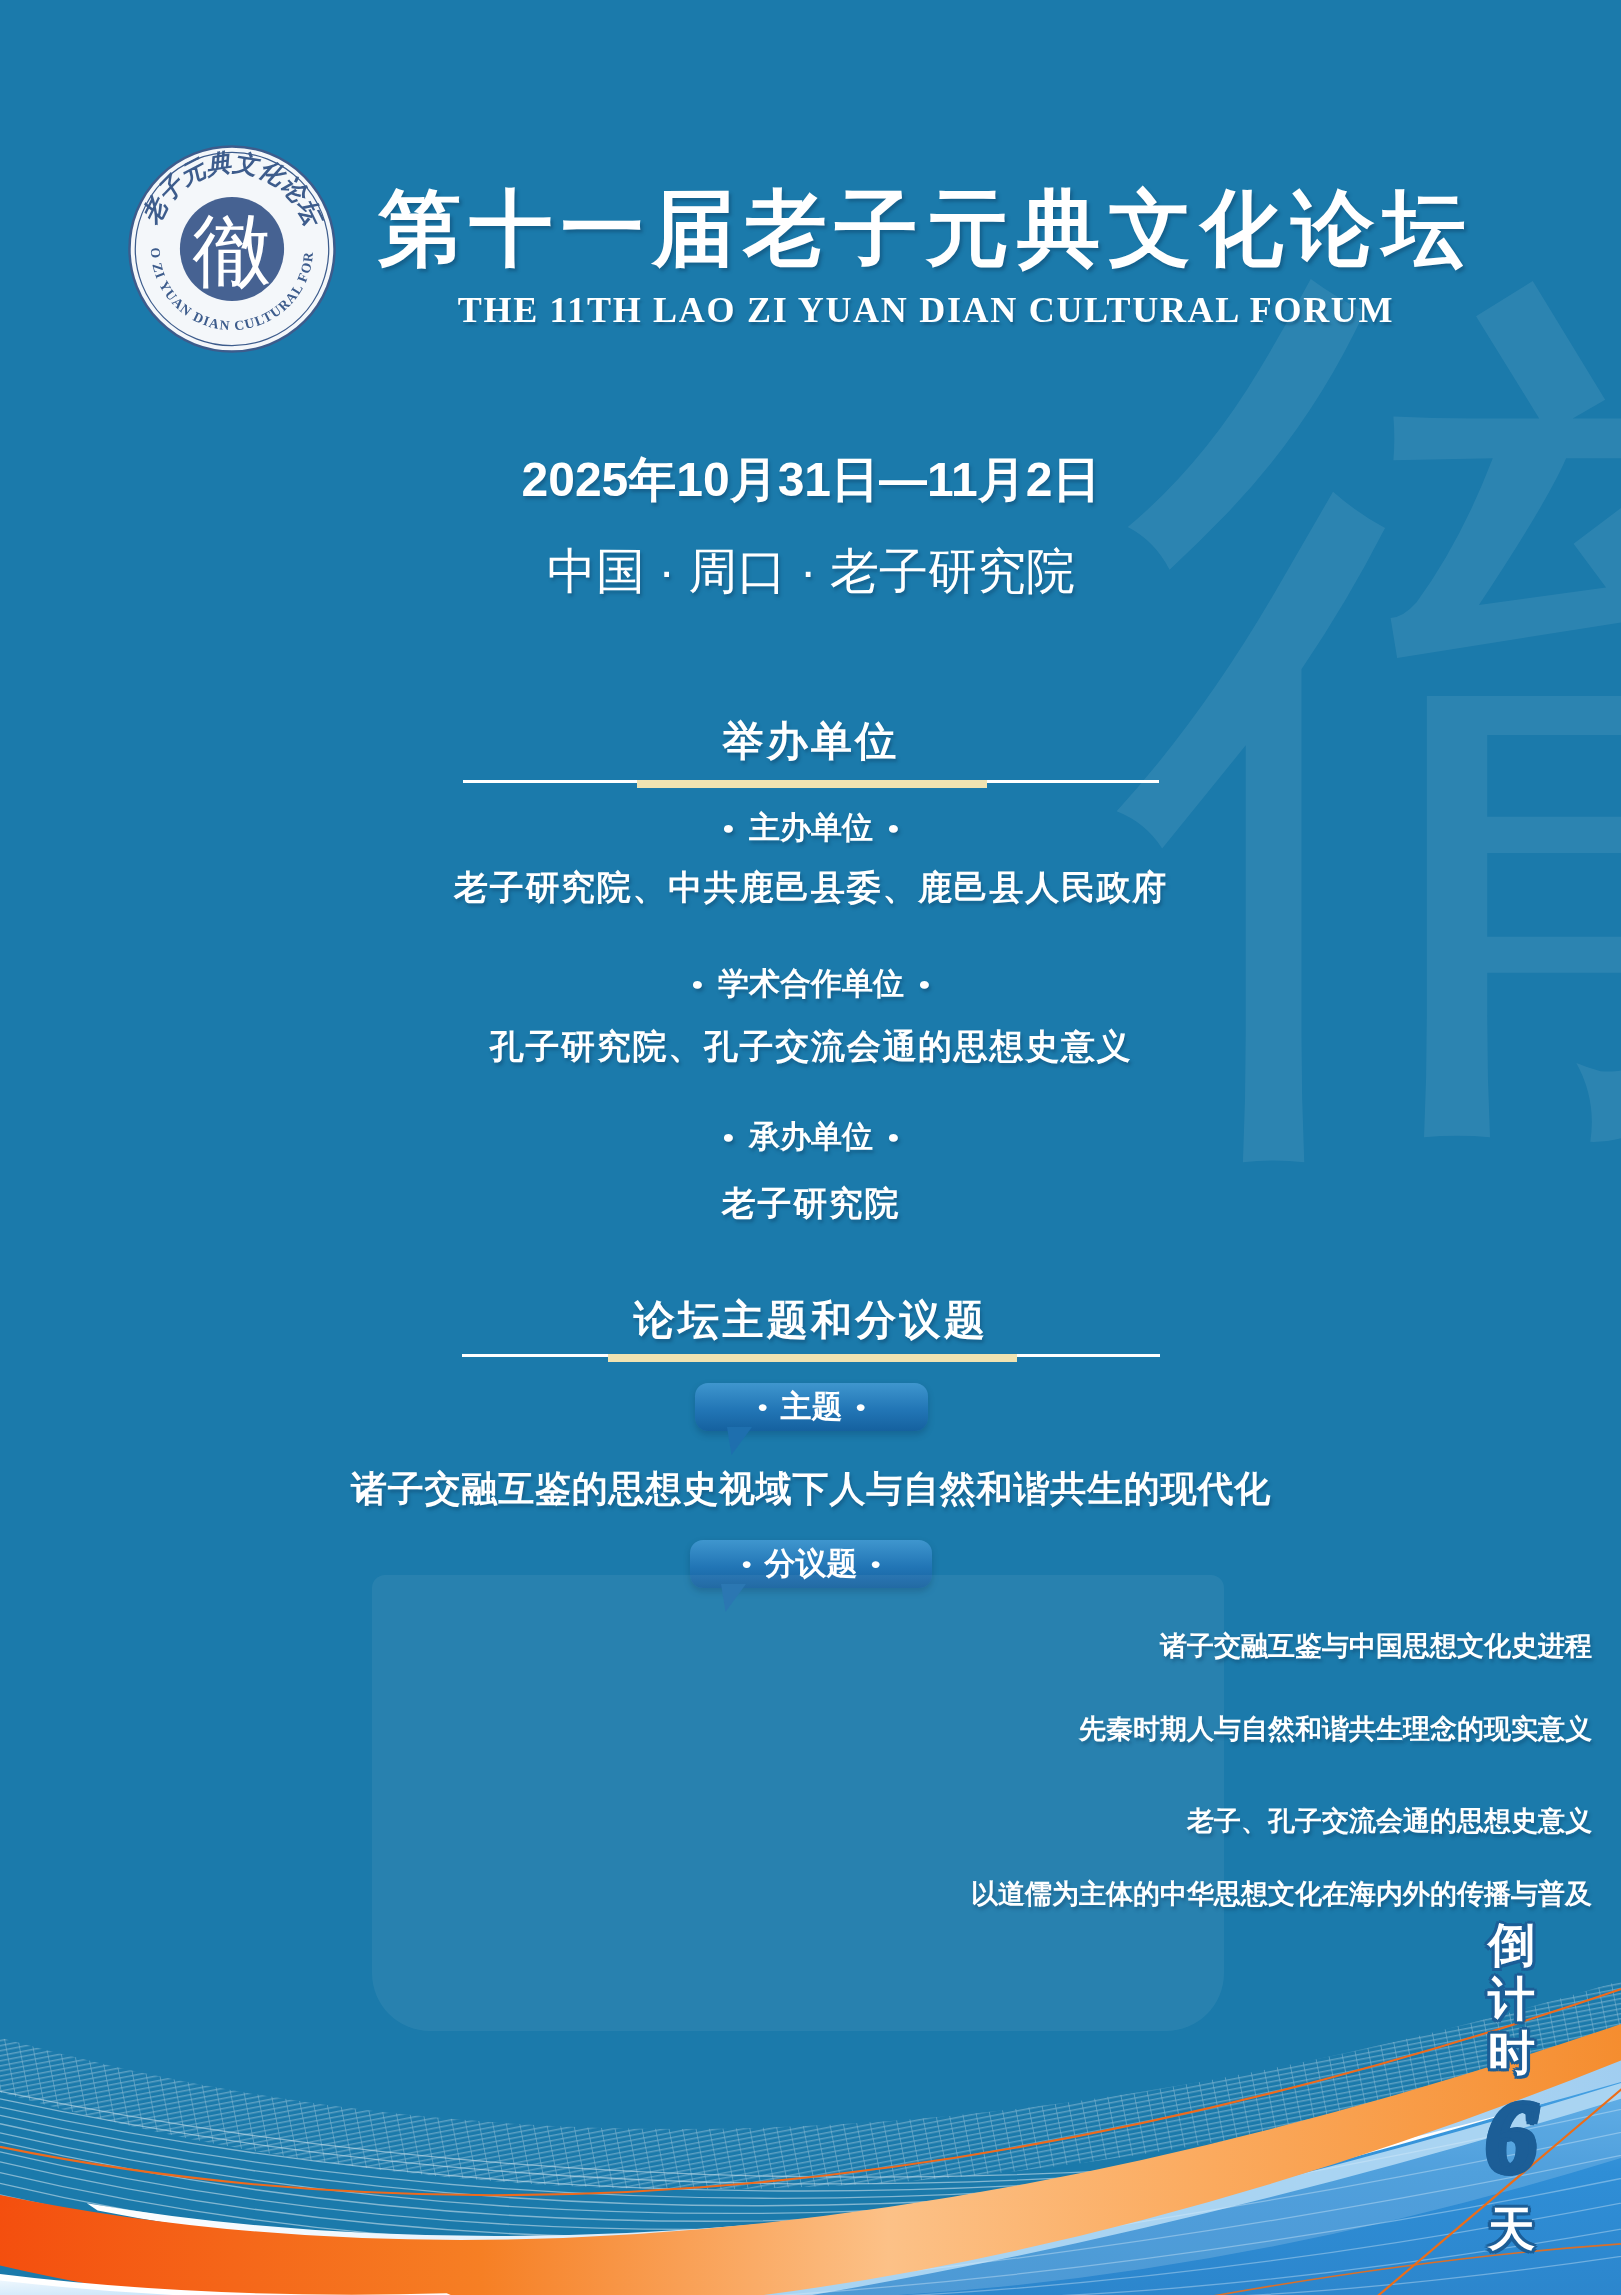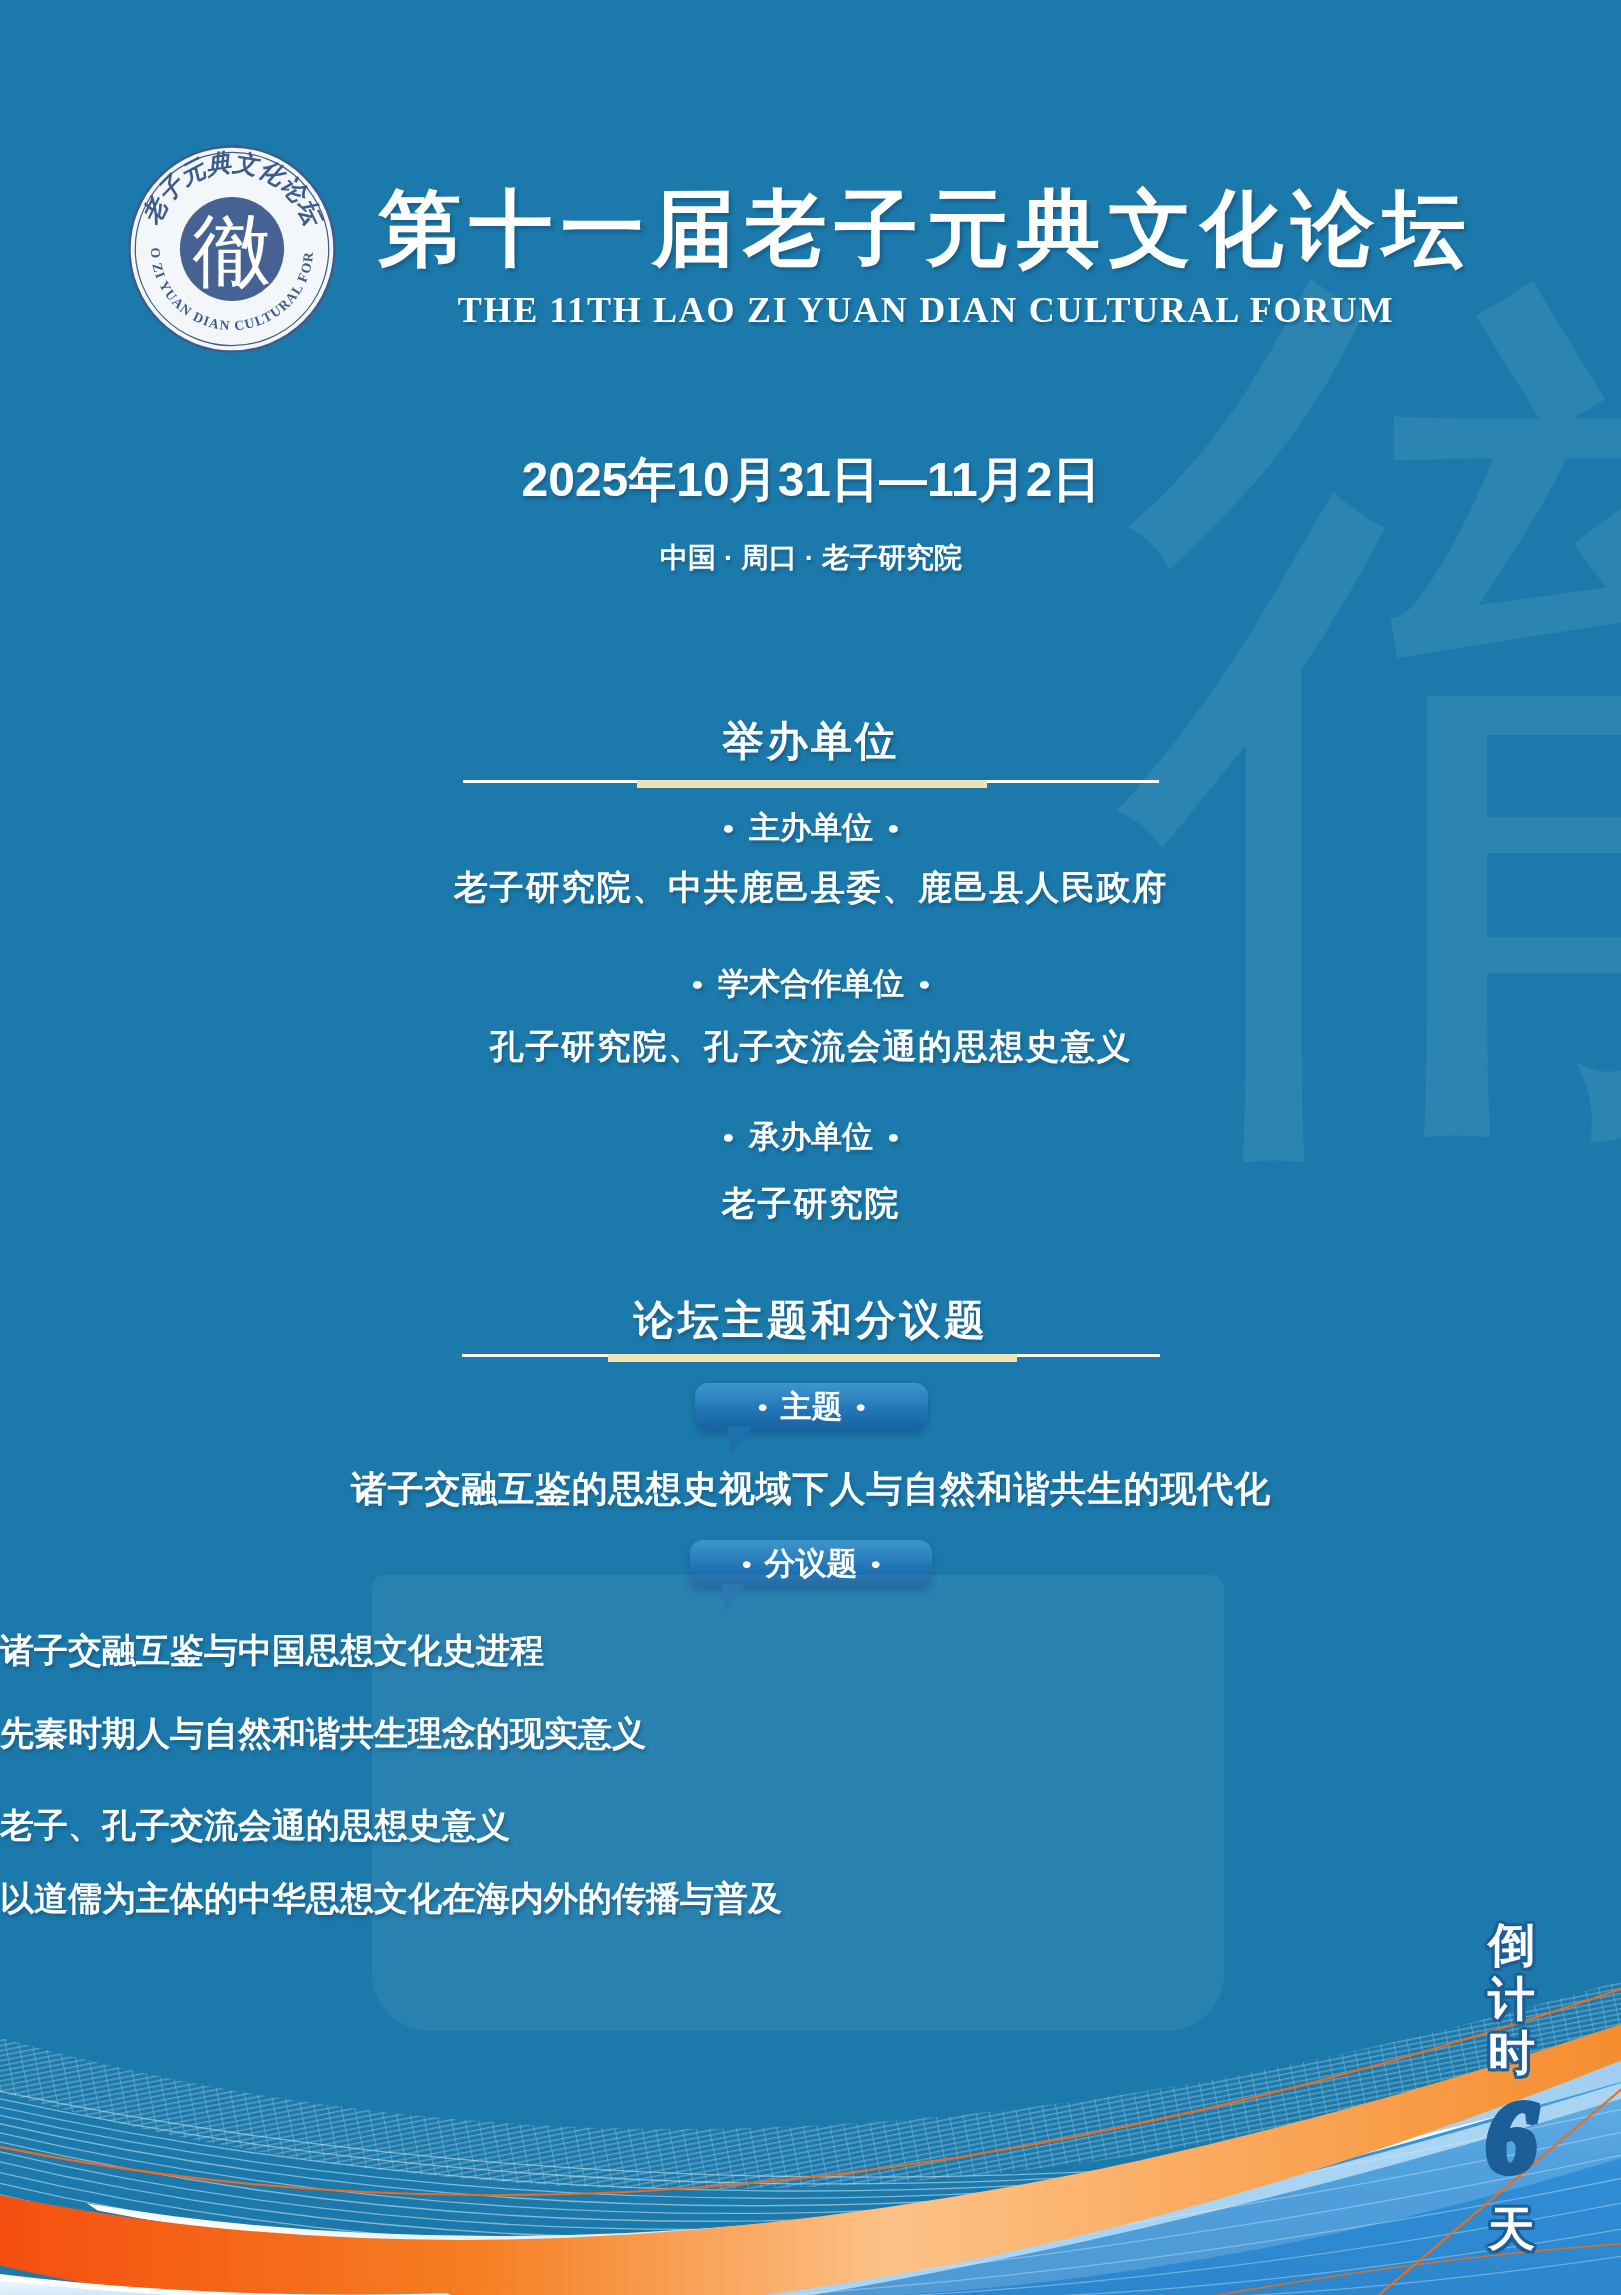--- a/index.html
+++ b/index.html
@@ -32,21 +32,21 @@
   .title-en{
     position:absolute;left:0;top:289px;width:1158px;
     font-family:"Liberation Serif",serif;
     font-size:36px;font-weight:bold;letter-spacing:1.7px;
     text-shadow:1.7px 2.5px 2.5px rgba(8,48,84,0.35);
     white-space:nowrap;
   }
   .line{position:absolute;left:0;width:100%;text-align:center;white-space:nowrap;
         text-shadow:1.7px 2.5px 3.3px rgba(8,48,84,0.35);}
   .date-line{top:448px;font-size:48px;font-weight:bold;}
-  .location-line{top:539px;font-size:28px;font-weight:bold;}
+  .location-line{top:539px;font-size:49px;font-weight:normal;}
   .section-title{font-size:41px;font-weight:bold;letter-spacing:3.3px;}
   .sec1-title{top:714px;}
   .sec2-title{top:1293px;}
   .sec-line{position:absolute;height:2.5px;background:#ffffff;}
   .sec-bar{position:absolute;height:8.3px;background:#f0e3b2;}
   .dotted{display:flex;justify-content:center;align-items:center;gap:15px;}
   .dot{font-size:18px;line-height:1;transform:scaleX(1.15);}
   .group-label{font-size:31px;font-weight:bold;}
   .group-value{font-size:34px;font-weight:bold;letter-spacing:1.7px;}
   .g1-label{top:807px;} .g1-value{top:865px;}
@@ -71,22 +71,22 @@
   .tail-theme{left:727px;top:1427px;}
   .bubble-sub{left:690px;top:1540px;width:242px;}
   .tail-sub{left:721px;top:1584px;}
   
   .panel{
     position:absolute;left:372px;top:1575px;width:852px;height:456px;
     background:rgba(255,255,255,0.06);
     border-radius:13.2px 13.2px 58px 58px;
   }
   .panel-item{
-    position:absolute;left:-372px;width:1592px;text-align:left;
-    font-size:34px;font-weight:bold;white-space:nowrap;
+    position:absolute;left:-372px;width:1592px;text-align:right;
+    font-size:27px;font-weight:bold;white-space:nowrap;
     text-shadow:1.7px 2.5px 3.3px rgba(8,48,84,0.35);
   }
   .pi-0{top:53px;} .pi-1{top:136px;} .pi-2{top:228px;} .pi-3{top:301px;} .pi-4{top:384px;}
   
   .countdown{
     position:absolute;left:1470px;top:1918px;width:83px;
     text-align:center;z-index:5;
   }
   .cd-char,.cd-unit{
     font-size:47px;font-weight:bold;line-height:54px;color:#ffffff;

